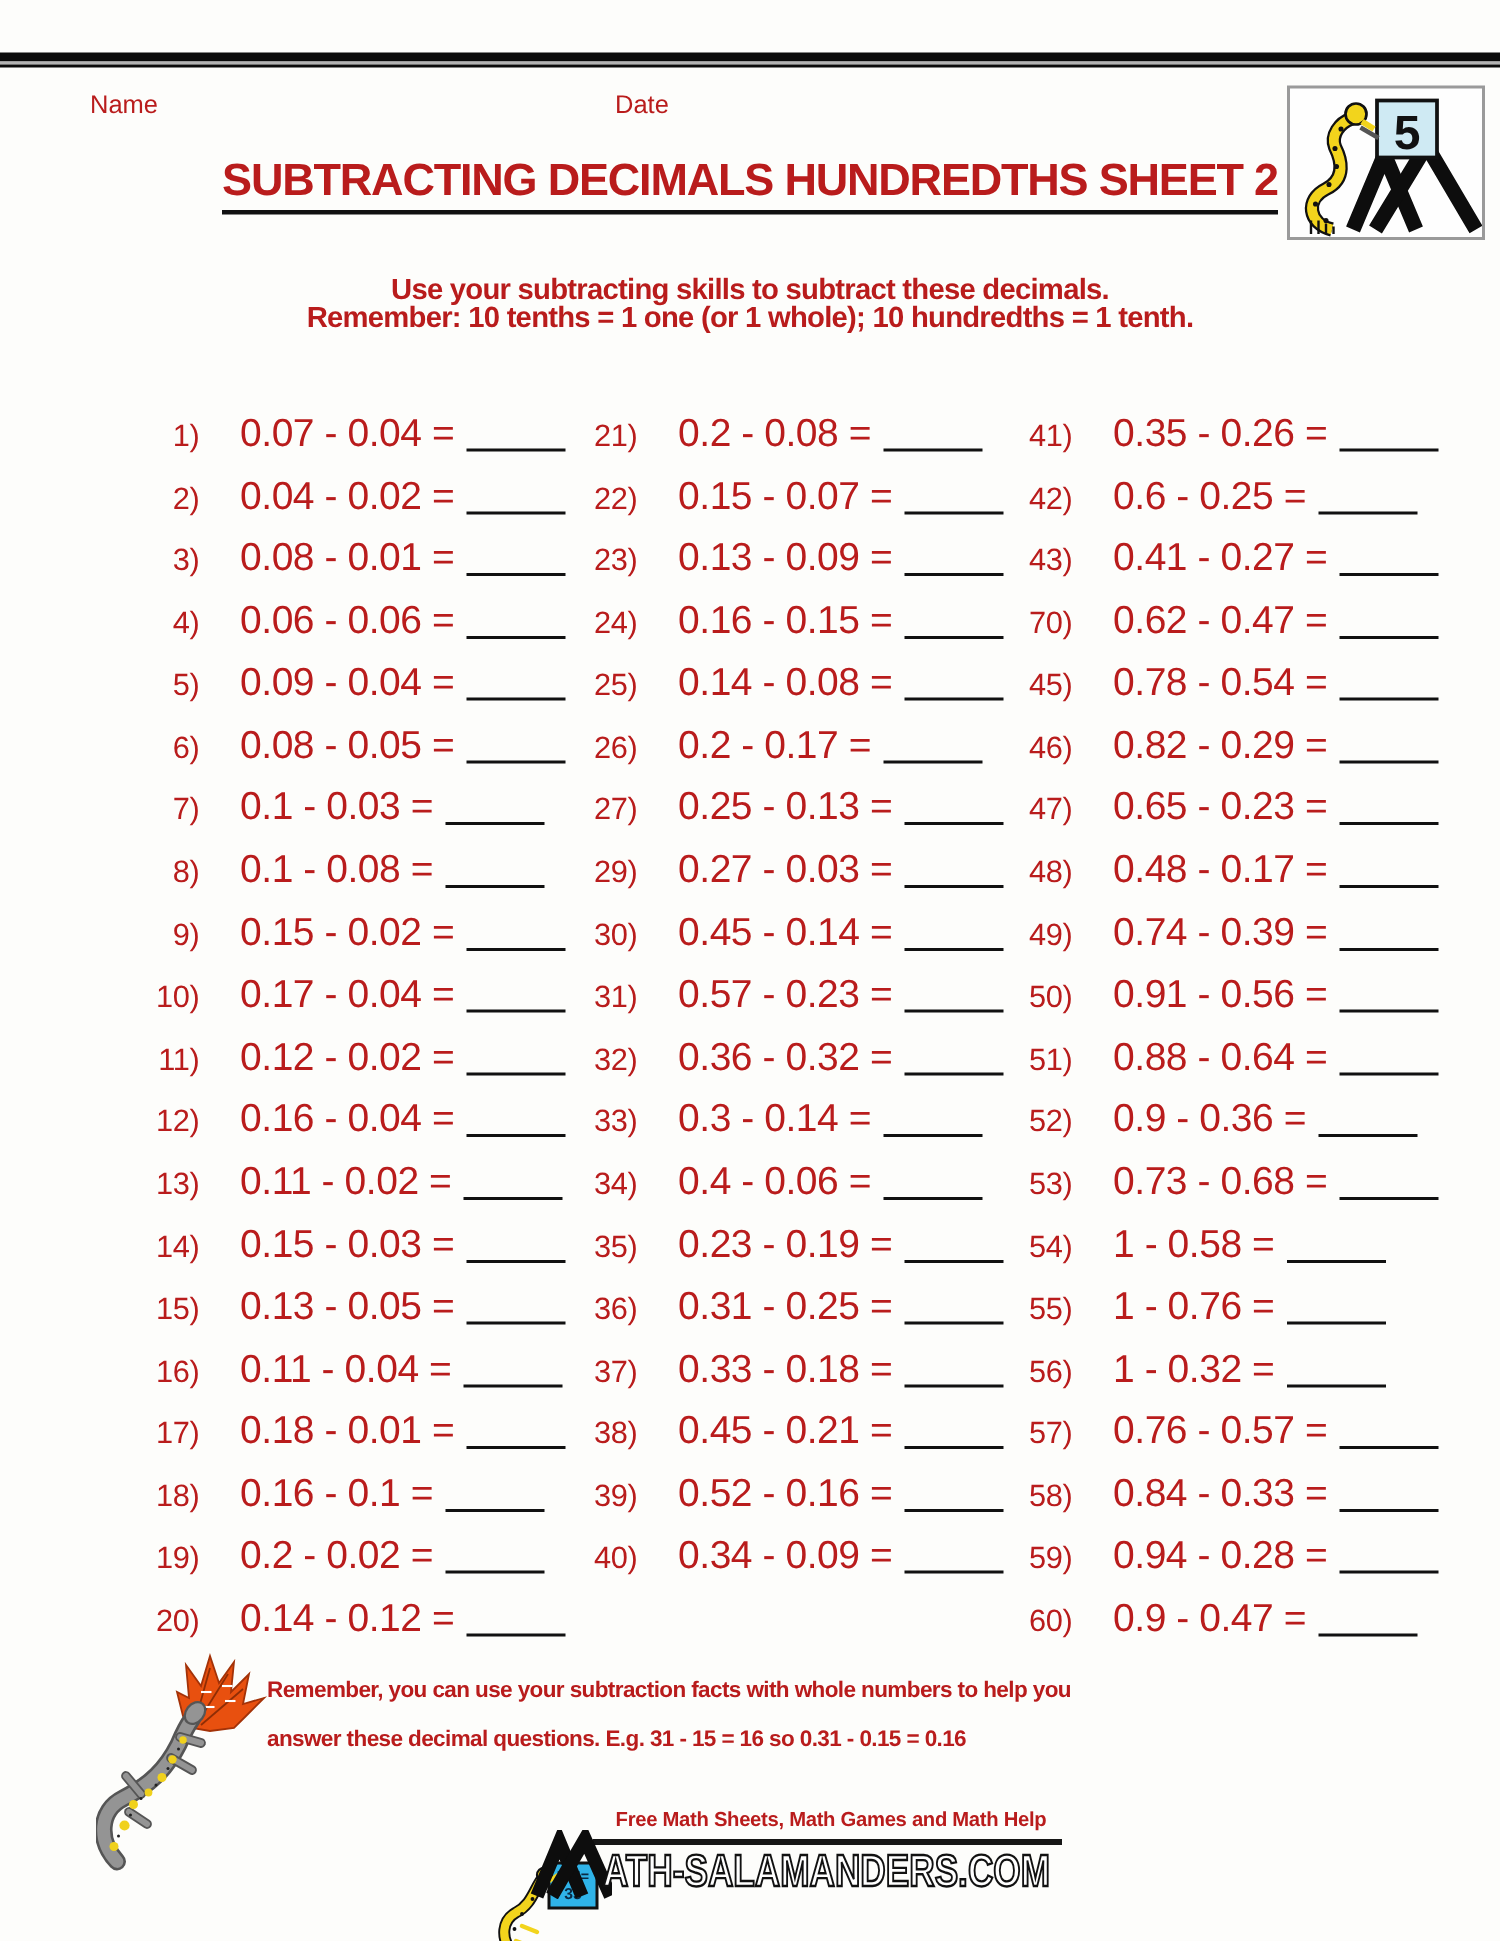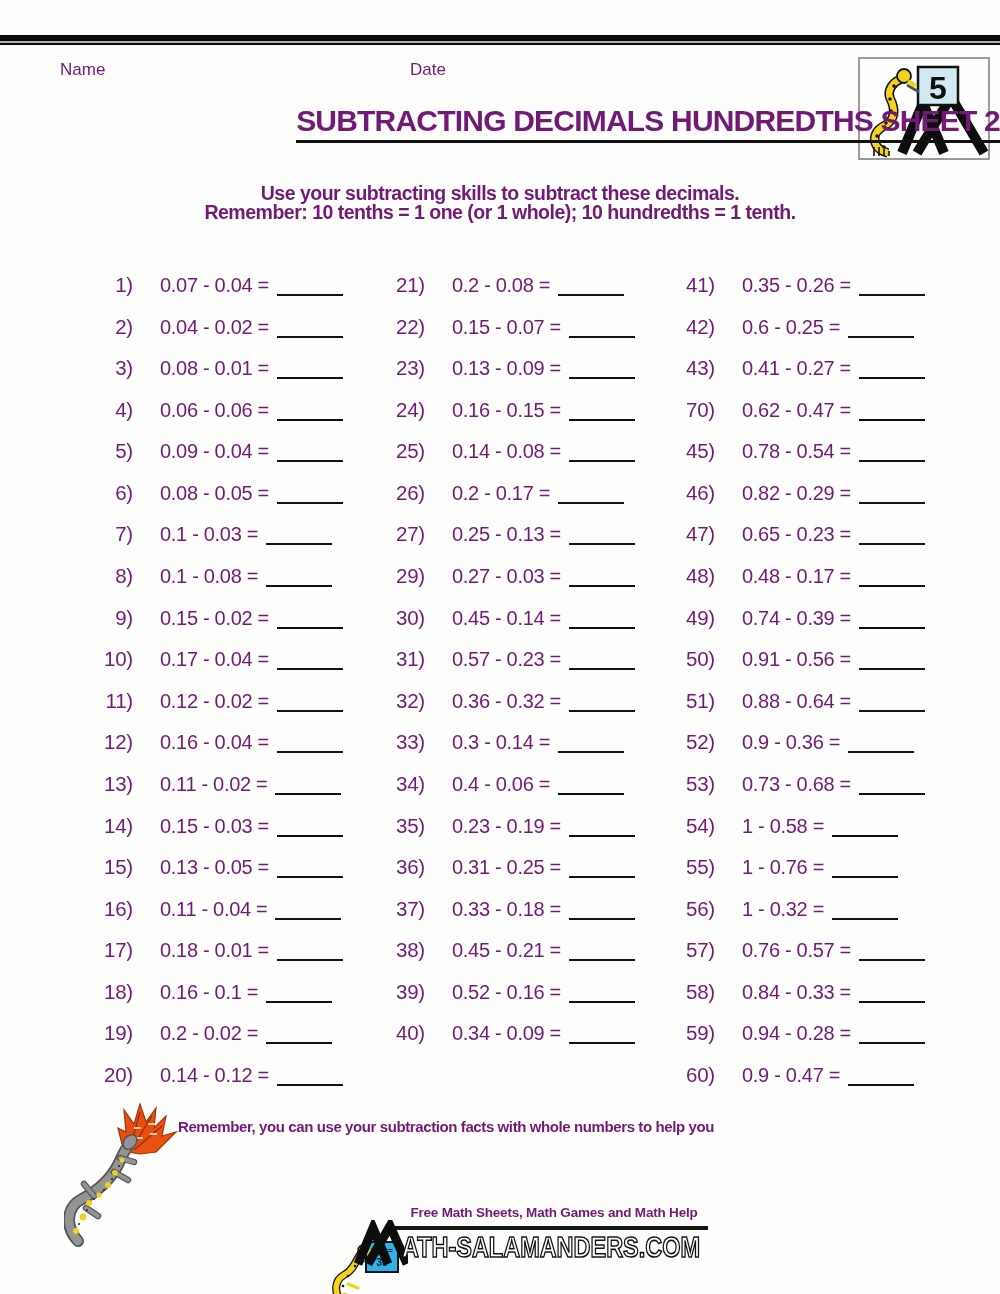--- a/index.html
+++ b/index.html
@@ -1,45 +1,45 @@
 <!DOCTYPE html>
 <html><head>
 <meta charset="utf-8">
 <style>
   html,body{margin:0;padding:0;background:#ffffff;}
   .page{
     position:relative;width:1000px;height:1294px;background:#fdfdfb;
-    font-family:"Liberation Sans",sans-serif;color:#701a75;overflow:hidden;
+    font-family:"Liberation Sans",sans-serif;color:#b91c1c;overflow:hidden;
   }
   
   .top-rule{position:absolute;left:0;top:35px;width:1000px;}
   .top-rule .r1{height:6px;background:#0b0b0b;}
   .top-rule .r2{height:2px;background:#b3b3b3;}
   .top-rule .r3{height:2px;background:#0b0b0b;}
 
   .name-label{position:absolute;left:60px;top:60px;font-size:17px;}
   .date-label{position:absolute;left:410px;top:60px;font-size:17px;}
 
-  .title{position:absolute;left:0;top:104px;width:1000px;text-align:right;
+  .title{position:absolute;left:0;top:104px;width:1000px;text-align:center;
     font-size:30px;font-weight:bold;letter-spacing:-0.8px;white-space:nowrap;}
   .title span{border-bottom:3px solid #111;padding-bottom:2px;display:inline-block;}
 
   .instr{position:absolute;left:0;width:1000px;text-align:center;
     font-size:19.5px;font-weight:bold;letter-spacing:-0.5px;}
   .instr1{top:169px;margin-top:13px;}
   .instr2{top:201px;}
 
   .logo-box{position:absolute;left:858px;top:57px;width:132px;height:103px;
     border:2px solid #9a9a9a;background:#fefefe;box-sizing:border-box;}
 
   .pcol{position:absolute;top:264px;}
   #col1{left:60px;} #col2{left:352px;} #col3{left:642px;}
   .prow{display:flex;align-items:baseline;height:41.58px;box-sizing:border-box;padding-top:9px;}
   .pnum{width:73px;text-align:right;font-size:20.5px;letter-spacing:-0.2px;}
-  .pexpr{margin-left:27px;font-size:20px;letter-spacing:-0.3px;white-space:pre;}
+  .pexpr{margin-left:27px;font-size:26px;letter-spacing:-0.3px;white-space:pre;}
   .pblank{display:inline-block;width:66px;height:0;border-bottom:2.4px solid #111;
     margin-left:8px;transform:translateY(4px);}
 
   .reminder-line{position:absolute;left:178px;font-size:15px;font-weight:bold;
     letter-spacing:-0.4px;white-space:nowrap;}
   .rem1{top:1118px;} .rem2{top:1151px;}
 
   .lizard{position:absolute;left:64px;top:1100px;}
 
   .footer-tagline{position:absolute;left:400px;top:1205px;width:308px;text-align:center;
@@ -427,20 +427,21 @@
       <circle cx="15" cy="124" r="1" fill="#222"></circle>
         <circle cx="23" cy="110" r="1" fill="#222"></circle>
       <circle cx="30" cy="99" r="1" fill="#222"></circle>
         <circle cx="40" cy="90" r="1" fill="#222"></circle>
       <circle cx="48" cy="79" r="1" fill="#222"></circle>
         <circle cx="55" cy="66" r="1" fill="#222"></circle>
     </svg>
   </div>
 
   <div class="reminder-line rem1">Remember, you can use your subtraction facts with whole numbers to help you</div>
+  <div class="reminder-line rem2">answer these decimal questions. E.g. 31 - 15 = 16 so 0.31 - 0.15 = 0.16</div>
 
   <div class="footer-salamander">
     <svg viewBox="0 0 72 64" width="72" height="64">
       <rect x="4" y="55" width="9" height="7" fill="#2fb3e8" stroke="#111" stroke-width="1.2"></rect>
       <rect x="36" y="2" width="32" height="30" fill="#2fb3e8" stroke="#111" stroke-width="2"></rect>
       <text x="52" y="14" font-size="9.5" font-weight="bold" text-anchor="middle" fill="#0a2a44" font-family="Liberation Sans, sans-serif">7x5=</text>
       <text x="52" y="26" font-size="10.5" font-weight="bold" text-anchor="middle" fill="#0a2a44" font-family="Liberation Sans, sans-serif">35</text>
       <path d="M12,62 C3,52 5,40 14,35 C24,30 26,20 31,13" stroke="#111" stroke-width="8" fill="none" stroke-linecap="round"></path>
       <path d="M12,62 C3,52 5,40 14,35 C24,30 26,20 31,13" stroke="#f2d41c" stroke-width="5.5" fill="none" stroke-linecap="round"></path>
       <circle cx="33" cy="10" r="5" fill="#f2d41c" stroke="#111" stroke-width="1.5"></circle>

